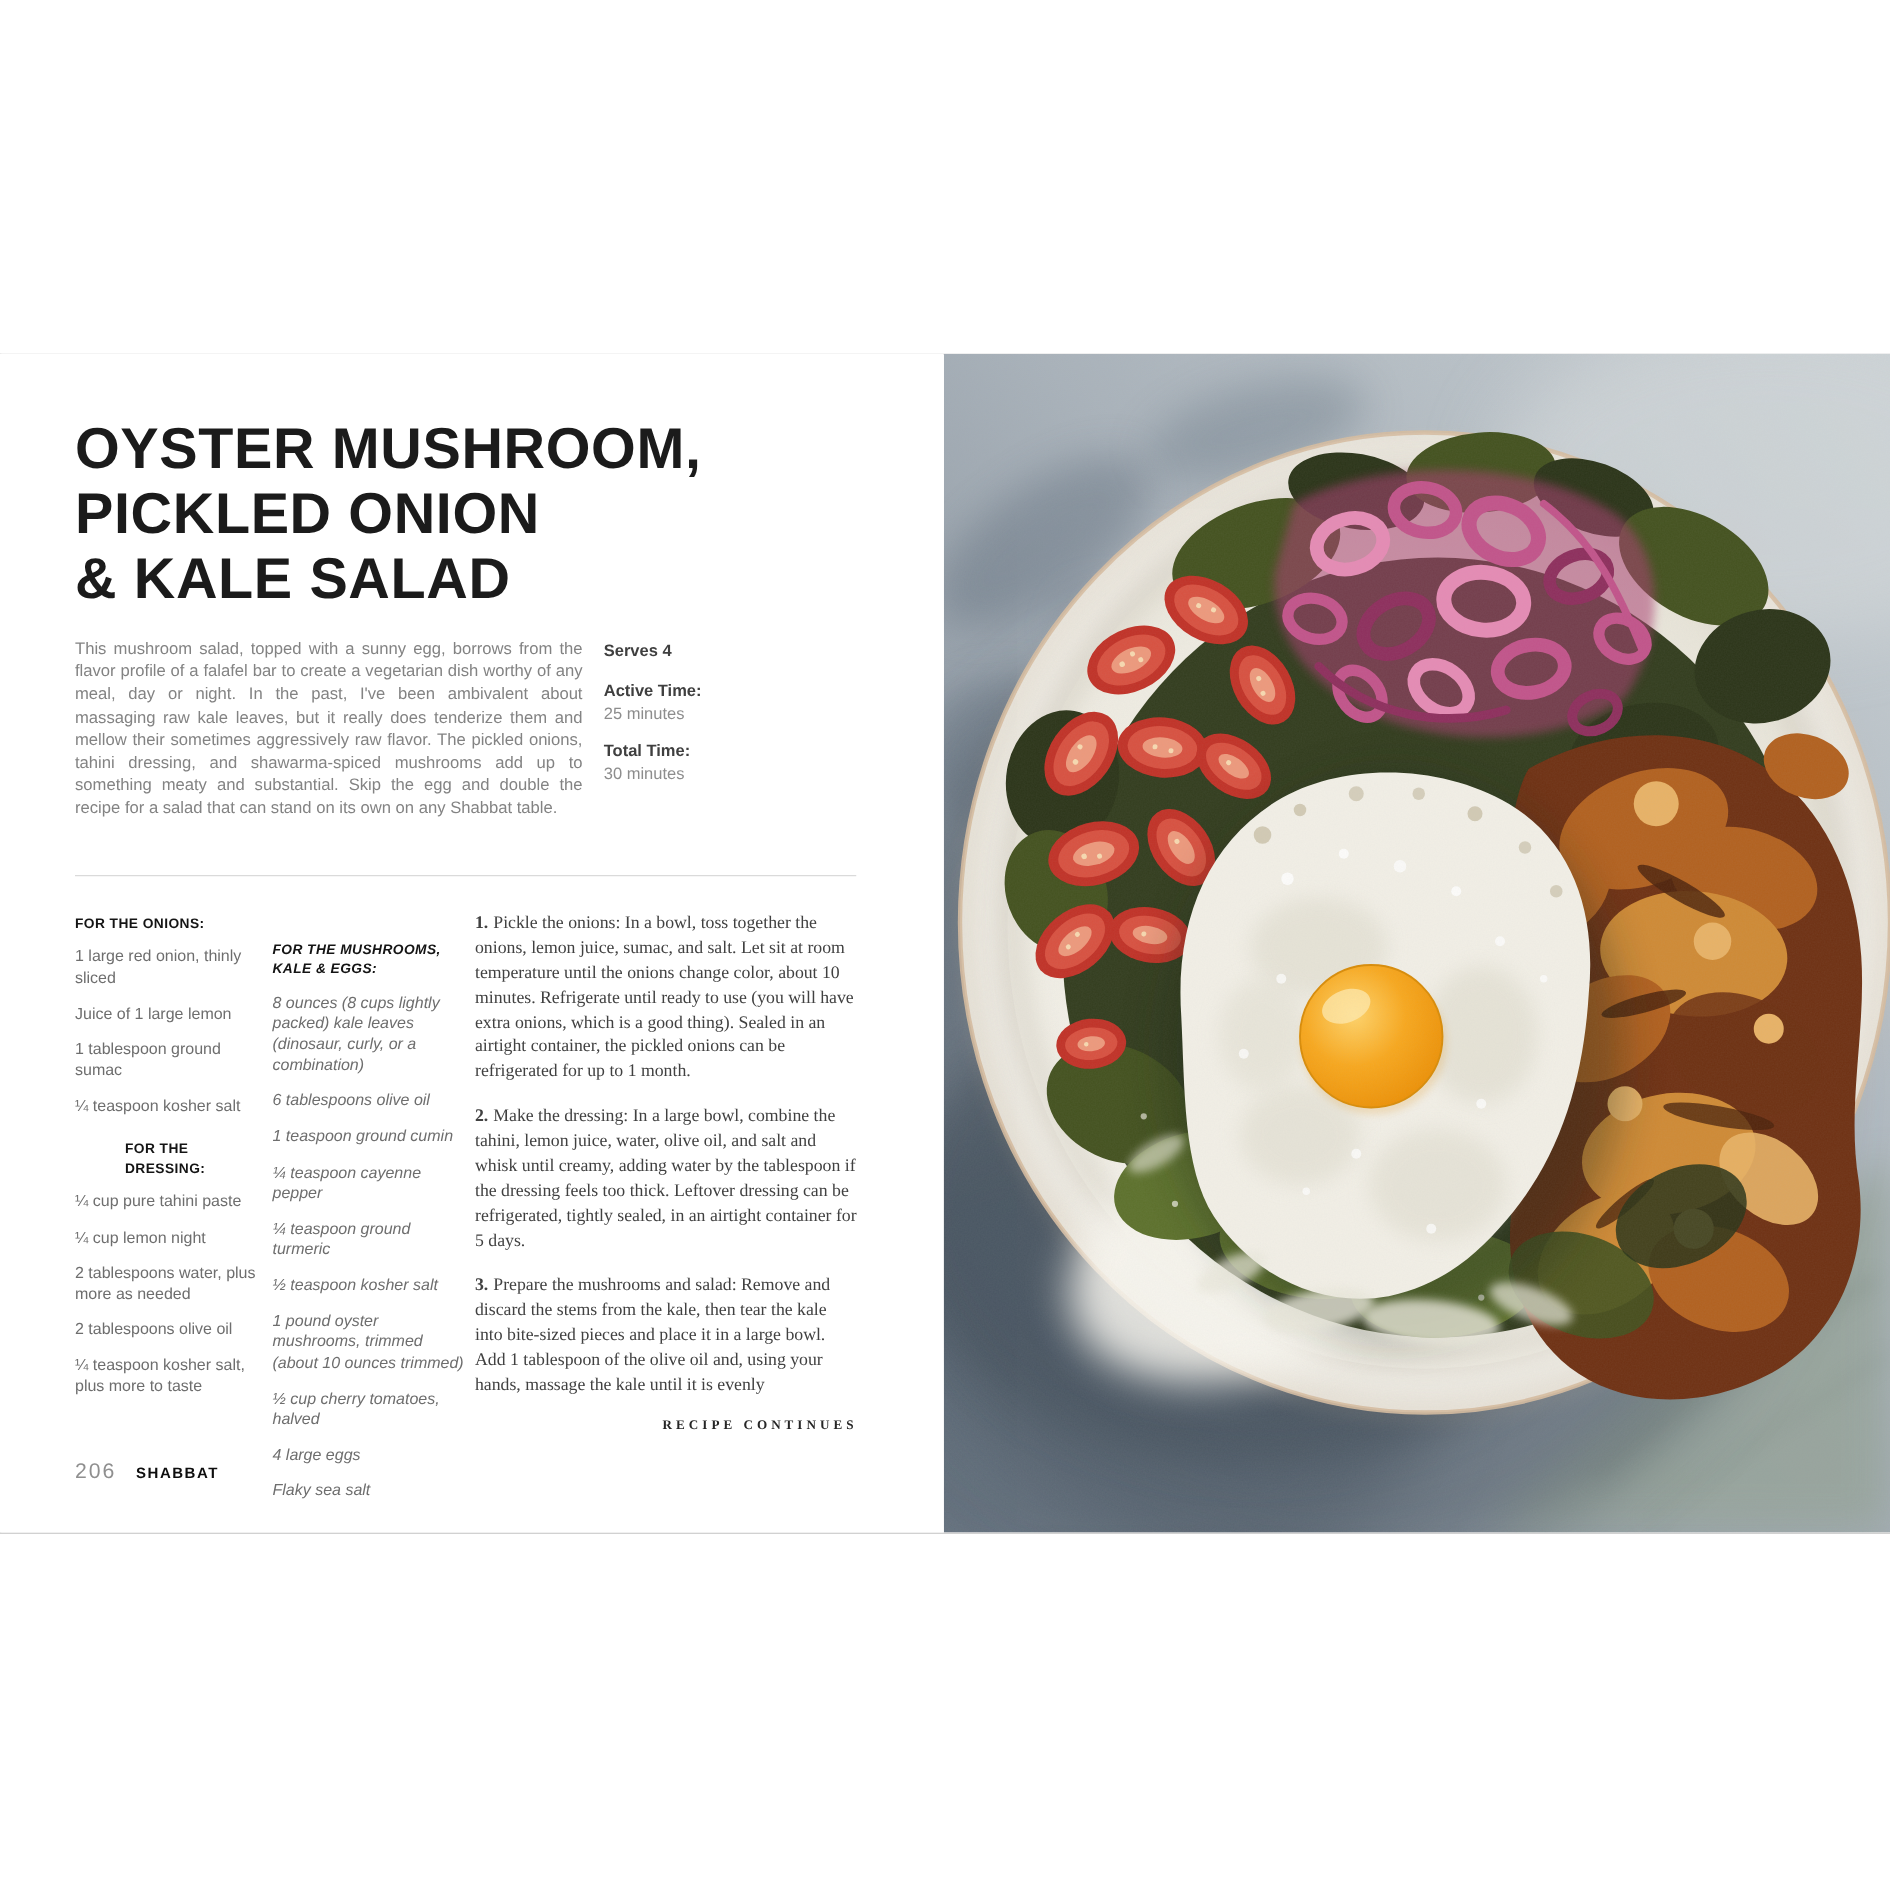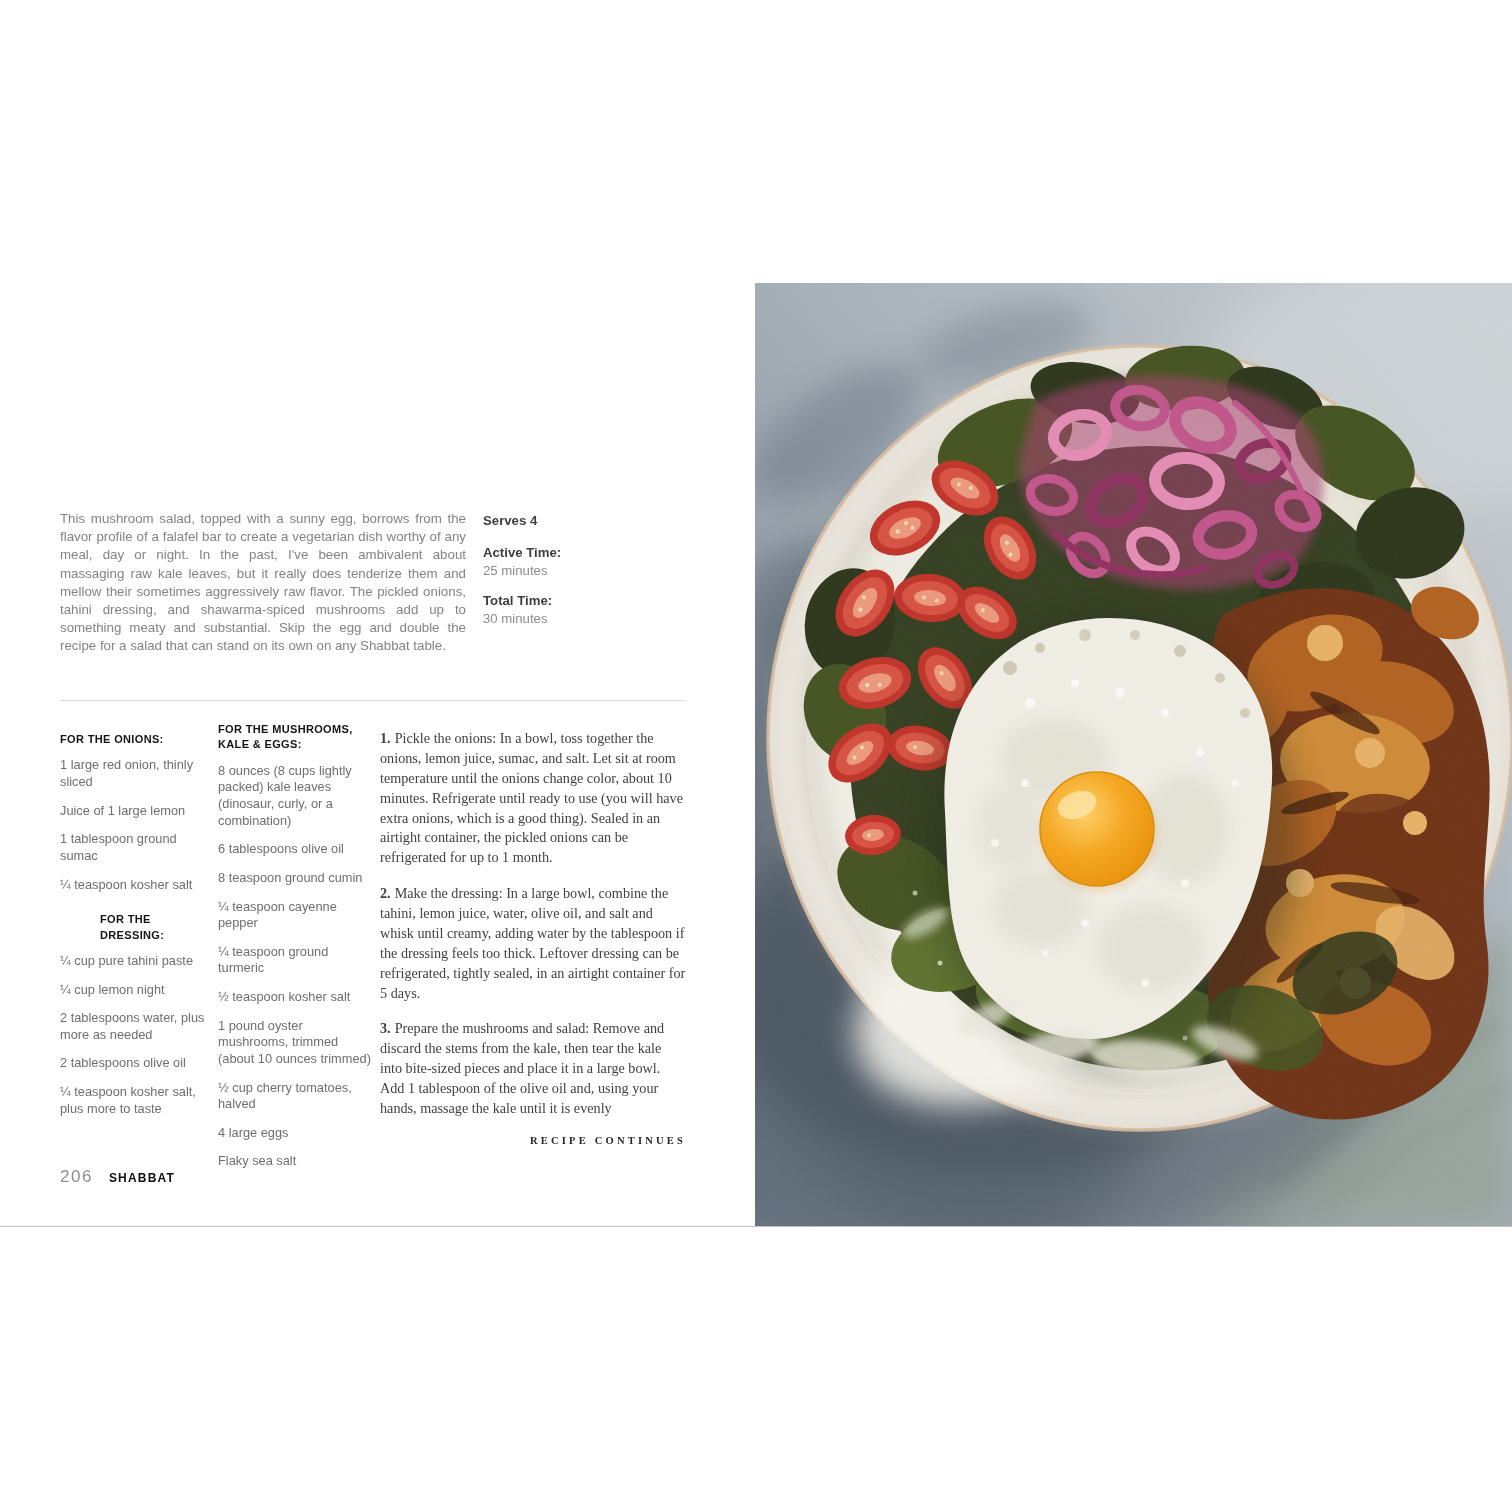--- a/index.html
+++ b/index.html
@@ -25,21 +25,21 @@
          text-align:justify;}
   .meta{position:absolute;left:483px;top:229px;width:210px;font-size:13.2px;line-height:1.35;}
   .meta-serves{font-weight:bold;color:var(--metaLabel,#3f3f3f);margin-bottom:14px;}
   .meta-label{font-weight:bold;color:var(--metaLabel,#3f3f3f);}
   .meta-value{color:var(--metaValue,#8d8d8d);}
   .meta-block{margin-bottom:13px;}
 
   .rule{position:absolute;left:60px;top:417px;width:625px;height:1px;background:var(--rule,#dadada);}
 
   .ing-col1{position:absolute;left:60px;top:449px;width:152px;}
-  .ing-col2{position:absolute;left:218px;top:439px;width:156px;}
+  .ing-col2{position:absolute;left:218px;top:470px;width:156px;font-style:italic;}
   .ing-heading{font-size:11px;font-weight:bold;letter-spacing:.35px;color:#141414;
                line-height:1.4;margin:0 0 10px 0;}
   .ing-heading.gap{margin-top:19px;padding-left:40px;}
   .ing-item{font-size:12.8px;color:var(--textIngredients,#6e6e6e);line-height:1.3;margin:0 0 12px 0;}
 
   .steps-col{position:absolute;left:380px;top:446px;width:306px;}
   .step{font-family:"Liberation Serif",serif;font-size:14.2px;color:var(--textSteps,#414141);
         line-height:1.4;margin:0 0 16px 0;}
   .step-num{font-weight:bold;padding-right:4px;}
   .continues{font-family:"Liberation Serif",serif;font-size:10.5px;font-weight:bold;
@@ -66,20 +66,25 @@
 </style>
 </head>
 <body>
 
 <div class="hairline" id="line-top"></div>
 <div class="hairline" id="line-bottom"></div>
 <div class="hairline" id="line-left"></div>
 
 <div class="page-left">
 
+  <div class="title">
+    <div>OYSTER MUSHROOM,</div>
+    <div>PICKLED ONION</div>
+    <div>&amp; KALE SALAD</div>
+  </div>
 
   <div class="intro">This mushroom salad, topped with a sunny egg, borrows from the flavor profile of a falafel bar to create a vegetarian dish worthy of any meal, day or night. In the past, I've been ambivalent about massaging raw kale leaves, but it really does tenderize them and mellow their sometimes aggressively raw flavor. The pickled onions, tahini dressing, and shawarma-spiced mushrooms add up to something meaty and substantial. Skip the egg and double the recipe for a salad that can stand on its own on any Shabbat table.</div>
 
   <div class="meta">
     <div class="meta-serves">Serves 4</div>
     <div class="meta-block">
       <div class="meta-label">Active Time:</div>
       <div class="meta-value">25 minutes</div>
     </div>
     <div class="meta-block">
@@ -101,21 +106,21 @@
     <p class="ing-item">¼ cup lemon night</p>
     <p class="ing-item">2 tablespoons water, plus more as needed</p>
     <p class="ing-item">2 tablespoons olive oil</p>
     <p class="ing-item">¼ teaspoon kosher salt, plus more to taste</p>
   </div>
 
   <div class="ing-col2">
     <p class="ing-heading">FOR THE MUSHROOMS, KALE &amp; EGGS:</p>
     <p class="ing-item">8 ounces (8 cups lightly packed) kale leaves (dinosaur, curly, or a combination)</p>
     <p class="ing-item">6 tablespoons olive oil</p>
-    <p class="ing-item">8 teaspoon ground cumin</p>
+    <p class="ing-item">1 teaspoon ground cumin</p>
     <p class="ing-item">¼ teaspoon cayenne pepper</p>
     <p class="ing-item">¼ teaspoon ground turmeric</p>
     <p class="ing-item">½ teaspoon kosher salt</p>
     <p class="ing-item">1 pound oyster mushrooms, trimmed (about 10 ounces trimmed)</p>
     <p class="ing-item">½ cup cherry tomatoes, halved</p>
     <p class="ing-item">4 large eggs</p>
     <p class="ing-item">Flaky sea salt</p>
   </div>
 
   <div class="steps-col">

